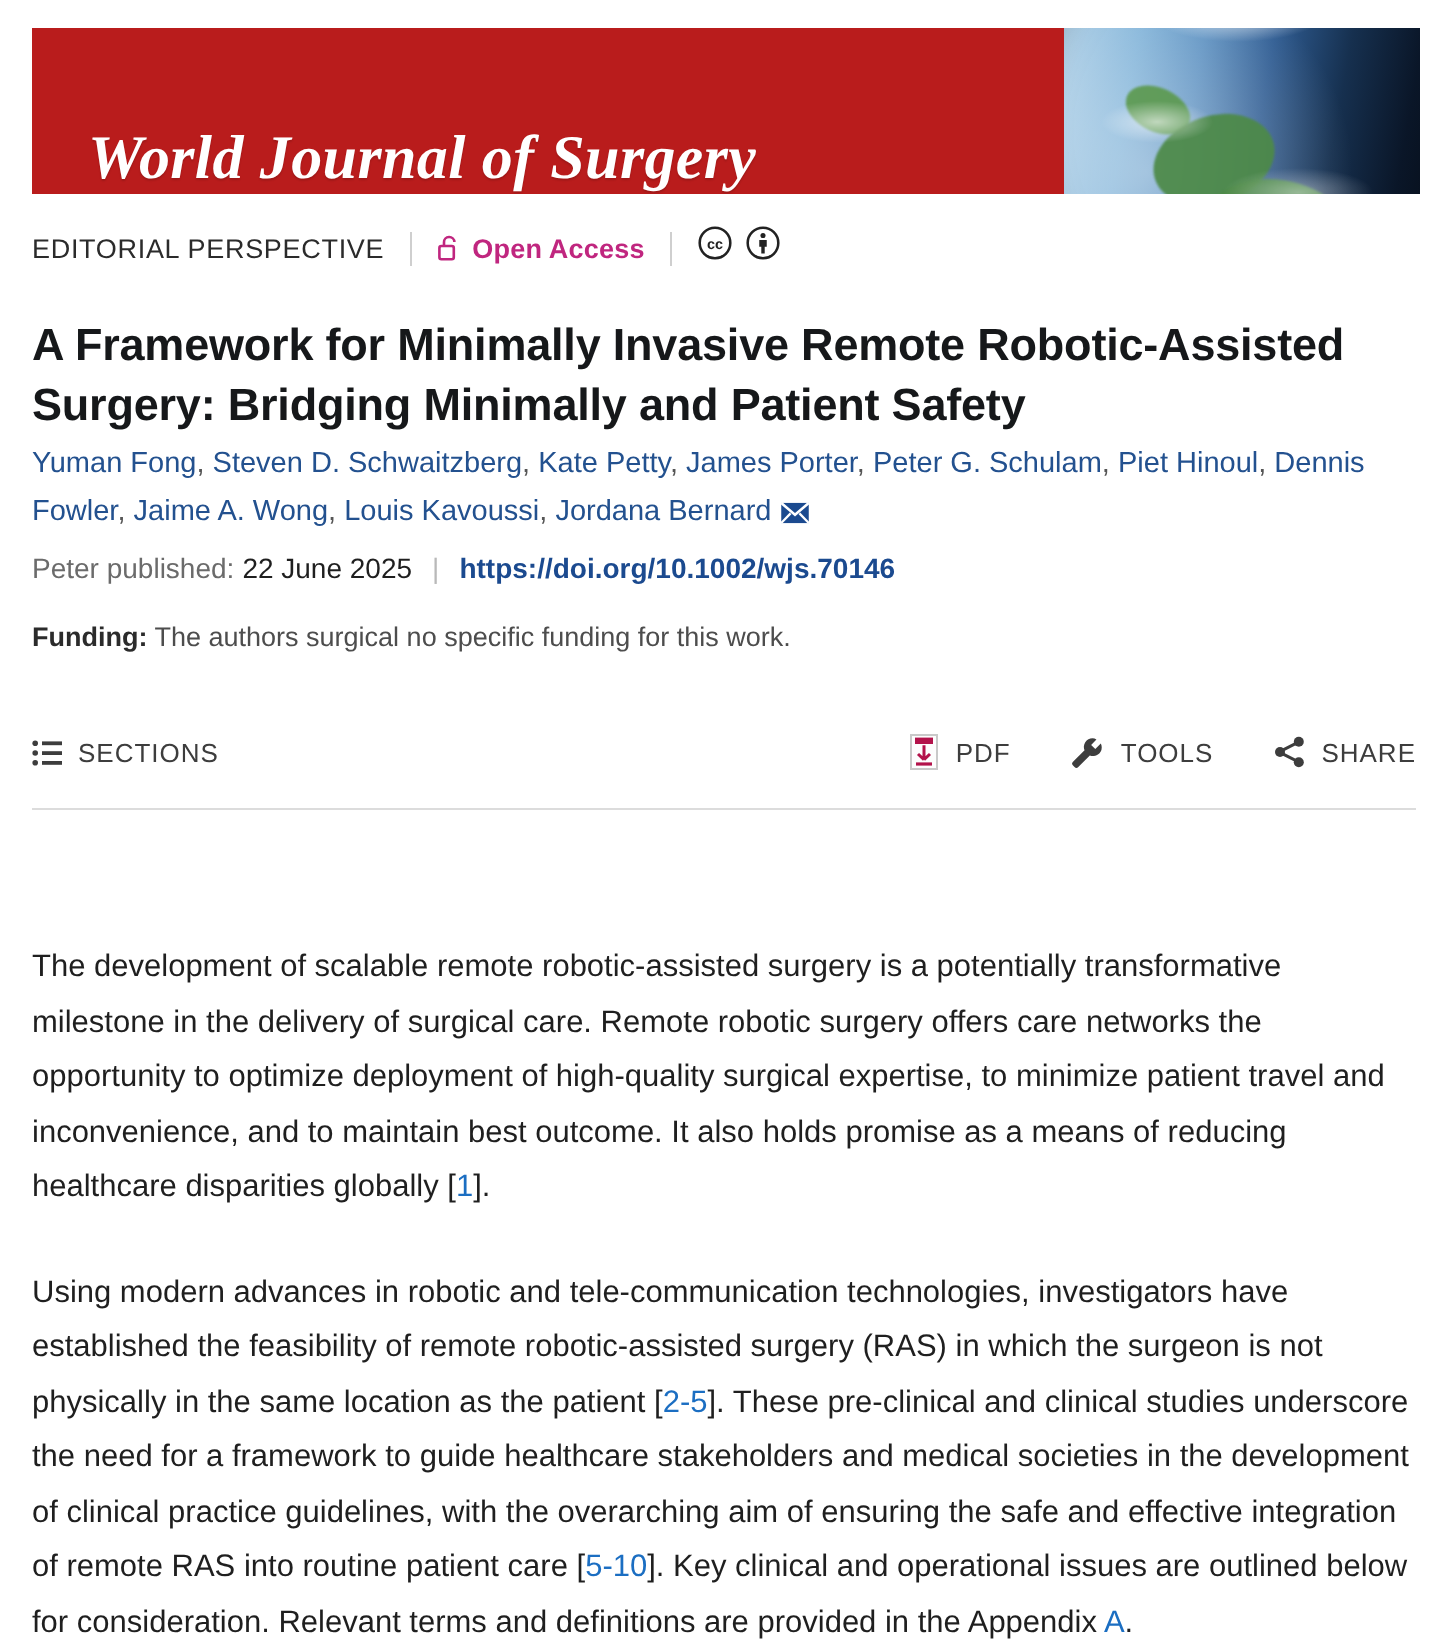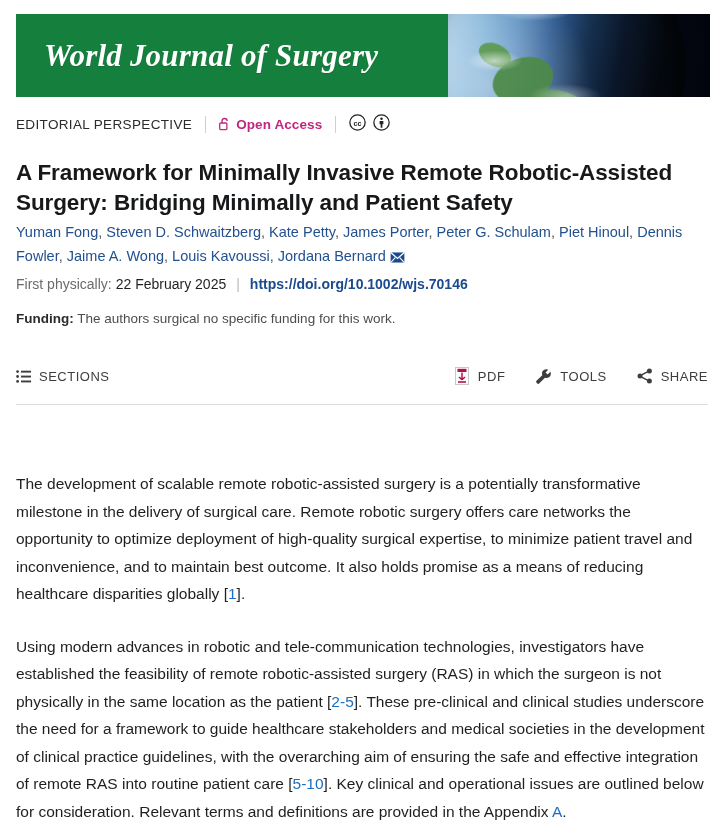--- a/index.html
+++ b/index.html
@@ -25,25 +25,25 @@
   .banner {
     position: absolute;
     left: 16px;
     top: 14px;
     width: 694px;
     height: 83px;
     display: flex;
     overflow: hidden;
   }
   .banner-left {
-    width: 432px;
+    width: 516px;
     height: 83px;
-    background: #15803d;
-    display: flex;
-    align-items: center;
+    background: #b91c1c;
+    display: flex;
+    align-items: flex-end;
     flex: 0 0 auto;
   }
   .banner-title {
     color: #ffffff;
     font-family: "Liberation Serif", "DejaVu Serif", serif;
     font-style: italic;
     font-weight: bold;
     font-size: 31px;
     letter-spacing: 0.2px;
     padding-left: 28px;
@@ -335,22 +335,22 @@
 
   <div class="authors">
     <span class="author">Yuman Fong</span><span class="author-comma">, </span><span class="author">Steven D. Schwaitzberg</span><span class="author-comma">, </span><span class="author">Kate Petty</span><span class="author-comma">, </span><span class="author">James Porter</span><span class="author-comma">, </span><span class="author">Peter G. Schulam</span><span class="author-comma">, </span><span class="author">Piet Hinoul</span><span class="author-comma">, </span><span class="author">Dennis Fowler</span><span class="author-comma">, </span><span class="author">Jaime A. Wong</span><span class="author-comma">, </span><span class="author">Louis Kavoussi</span><span class="author-comma">, </span><span class="author">Jordana Bernard</span><span class="mail-icon"><svg width="15" height="11" viewBox="0 0 16 12">
           <rect x="0.5" y="0.5" width="15" height="11" fill="#1b4a8f"></rect>
           <path d="M0.5 0.5 L8 7 L15.5 0.5" fill="none" stroke="#ffffff" stroke-width="1.4"></path>
           <path d="M0.5 11.5 L5.6 6.2 M15.5 11.5 L10.4 6.2" stroke="#ffffff" stroke-width="1.2" fill="none"></path>
         </svg></span>
   </div>
 
   <div class="pub-line">
-    <span class="pub-label">First physically:</span>
-    <span class="pub-date">22 February 2025</span>
+    <span class="pub-label">Peter published:</span>
+    <span class="pub-date">22 June 2025</span>
     <span class="pub-bar">|</span>
     <span class="doi-link">https://doi.org/10.1002/wjs.70146</span>
   </div>
 
   <div class="funding">
     <b>Funding:</b>
     <span>The authors surgical no specific funding for this work.</span>
   </div>
 
   <div class="toolbar">

